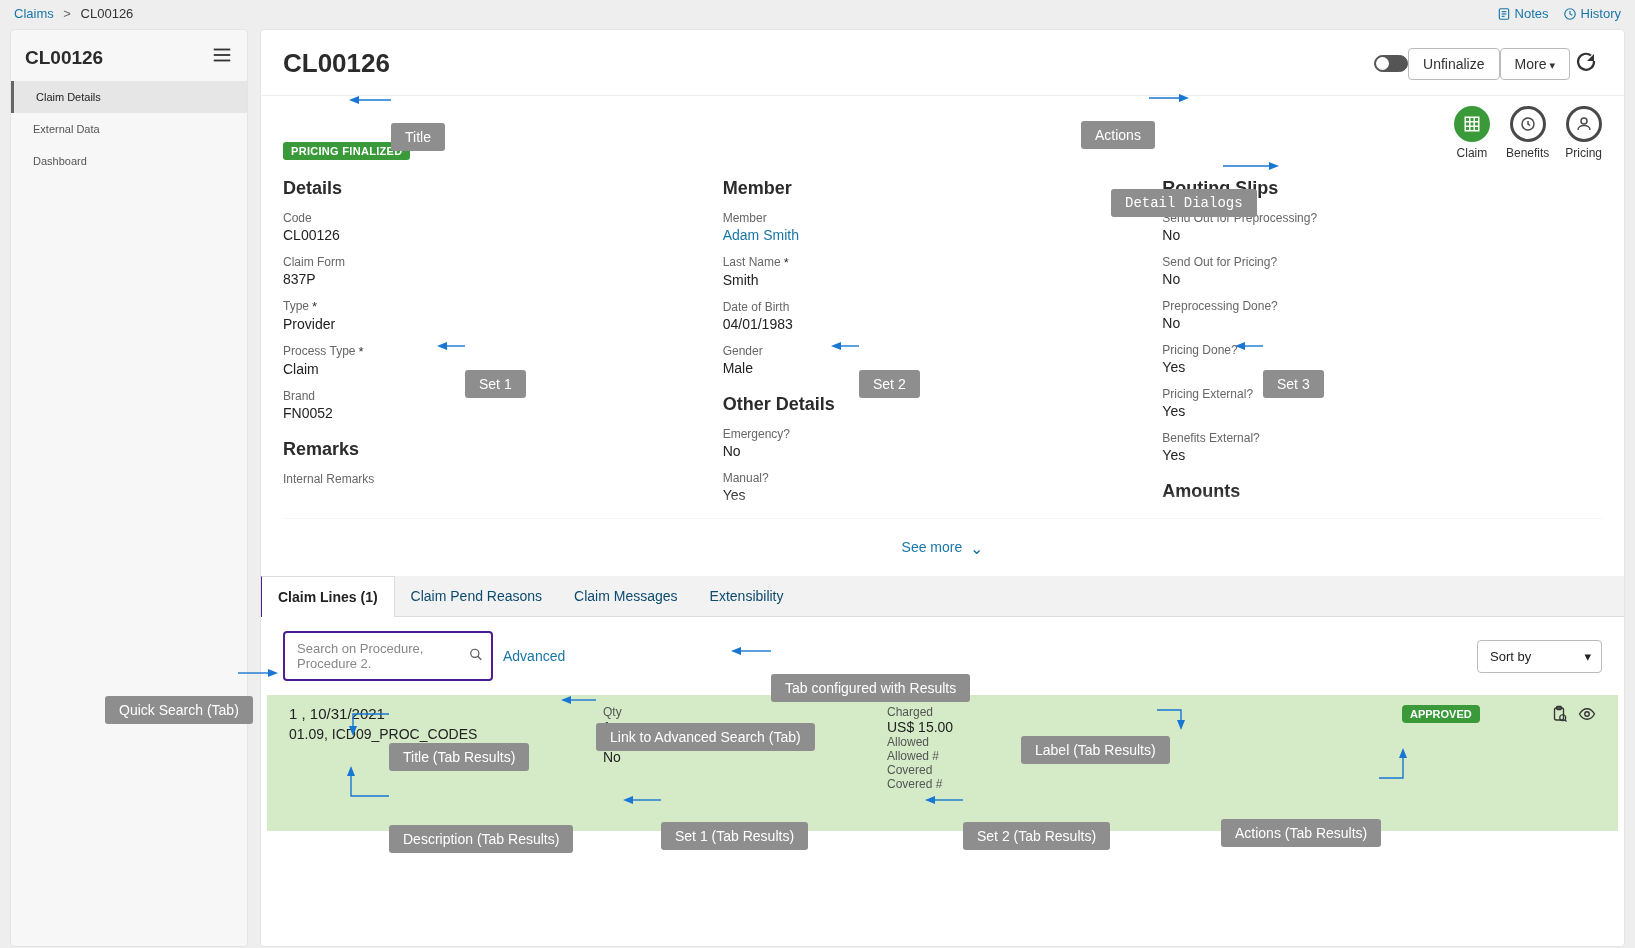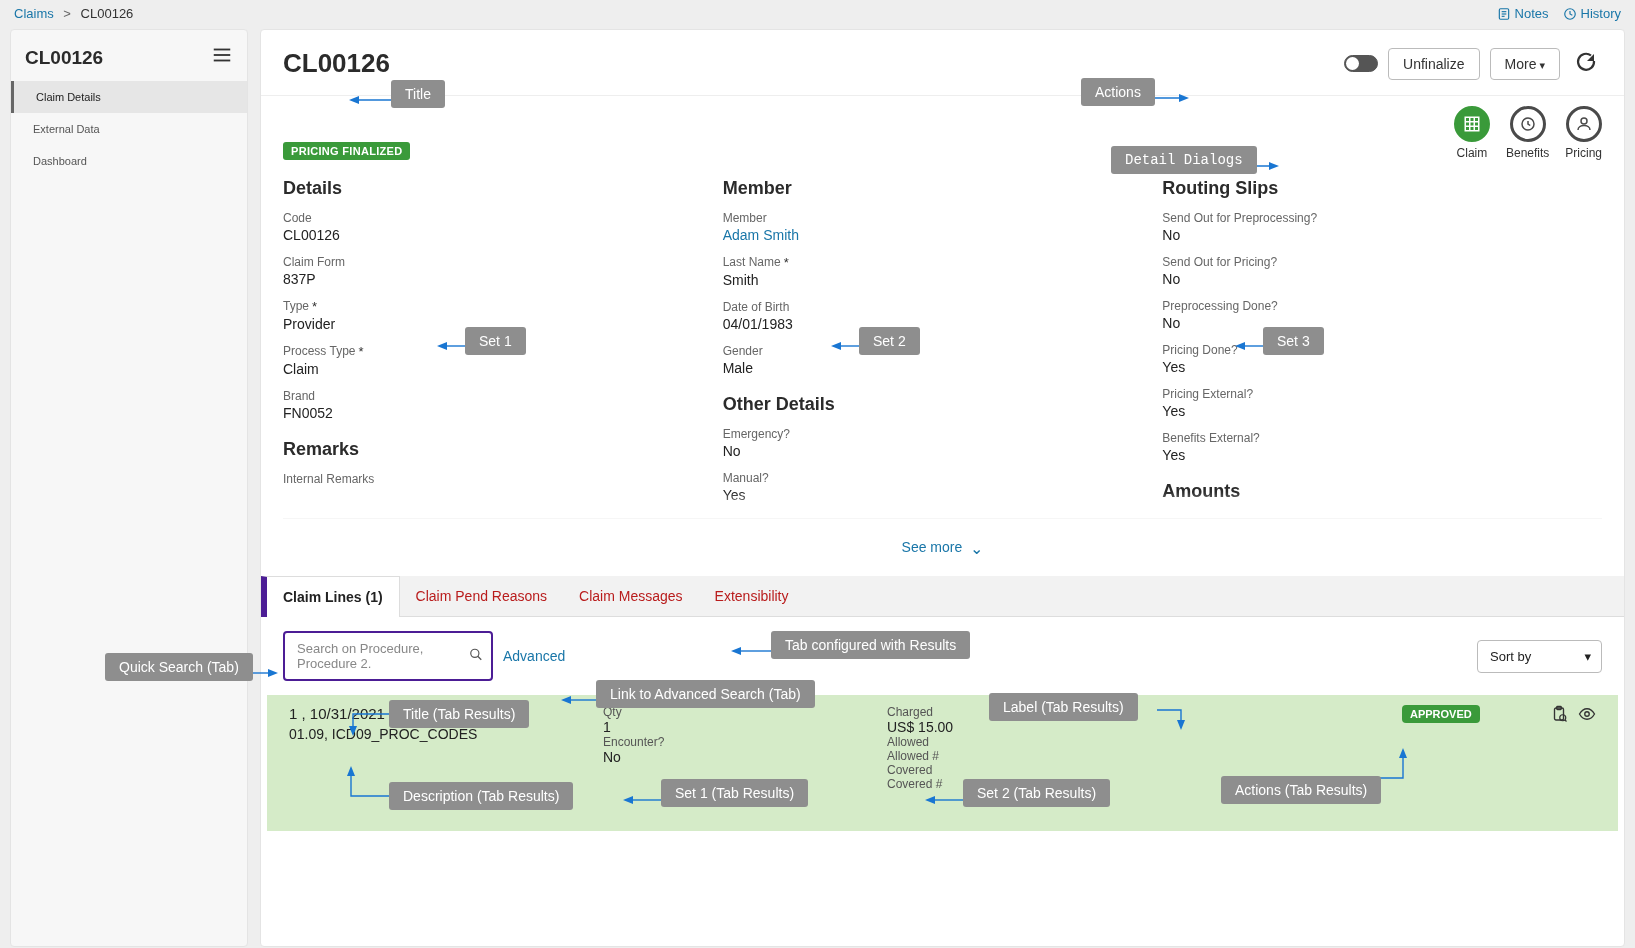--- a/index.html
+++ b/index.html
@@ -49,21 +49,21 @@
 
   .main { flex: 1; background: #fff; border-radius:4px; border:1px solid #e4e4e4; position:relative; overflow:hidden; height:918px;}
 
   .main-header {
     display:flex; justify-content: space-between; align-items:center;
     padding: 16px 22px 14px 22px;
     border-bottom:1px solid #eee;
   }
   .title-row { display:flex; align-items:center; gap: 14px; }
   .main-title { font-size: 26px; font-weight: bold; color:#2b2b2b;}
-  .actions-row { display:flex; align-items:center; gap:10px;}
+  .actions-row { display:flex; align-items:center; }
   .toggle {
     width:34px; height:17px; border-radius:10px; background:#555; position:relative; border:1px solid #555;
   }
   .toggle .knob { position:absolute; left:1px; top:1px; width:13px; height:13px; background:#fff; border-radius:50%;}
   .btn {
     border:1px solid #bbb; background:#fff; border-radius:4px;
     padding:7px 14px; font-size:14px; cursor:pointer; color:#333;
   }
   .btn.menu::after { content:" ▾"; font-size:11px; }
   .refresh-btn { cursor:pointer; padding:4px; }
@@ -91,24 +91,24 @@
   .field .label { font-size:12px; color:#666; margin-bottom:2px; display:flex; align-items:flex-start; gap:3px;}
   .field .label .req { color:#333; font-size:13px;}
   .field .value { font-size:14px; color:#222; }
   .field .value.link { color:#1976a8; cursor:pointer;}
 
   .see-more { text-align:center; padding:20px 0 10px 0; color:#1976a8; cursor:pointer; font-size:14px; border-top:1px solid #f6f6f6; margin:0 22px;}
   .see-more .chev { font-size:16px; vertical-align:middle;}
 
   .tabs-bar { display:flex; border-bottom:1px solid #ddd; background:#f2f2f2; margin-top:8px;}
   .tab {
-    padding:12px 16px; font-size:14px; color:#b91c1c; cursor:pointer;
+    padding:12px 16px; font-size:14px; color:#0c4a6e; cursor:pointer;
     background:#f2f2f2;
   }
-  .tab.active { background:#fff; color:#222; font-weight:600; border-top:1px solid #ddd; border-left:6px solid #4c1d95; border-right:1px solid #ddd; margin-bottom:-1px;}
+  .tab.active { background:#fff; color:#222; font-weight:600; border-top:1px solid #ddd; border-left:1px solid #4c1d95; border-right:1px solid #ddd; margin-bottom:-1px;}
 
   .tab-tools { display:flex; justify-content:space-between; align-items:center; padding:14px 22px; }
   .search-wrap { display:flex; align-items:center; gap:10px;}
   .search-box {
     border:2px solid #4c1d95; border-radius:4px; padding:8px 30px 8px 12px;
     width:210px; font-size:13px; position:relative; background:#fff;
   }
   .search-box .mag { position:absolute; right:8px; top:50%; transform:translateY(-50%); color:#555;}
   .adv-link { color:#1976a8; cursor:pointer; font-size:14px;}
   .sortby {
@@ -131,21 +131,21 @@
     background:#3a9a3a; color:#fff; font-size:11px; font-weight:600;
     padding:3px 8px; border-radius:4px;
   }
   .icon-btn { cursor:pointer; color:#333;}
   .icon-btn svg{ width:18px; height:18px;}
 
   
   .callout {
     position:absolute; background:#8e8e8e; color:#fff; font-size:14px;
     padding:6px 14px; border-radius:3px; white-space:nowrap; z-index:50;
-    box-shadow:0 0 0 rgba(0,0,0,0); font-weight:500;
+    box-shadow:0 0 0 rgba(0,0,0,0); font-weight:500;margin-top:43px;
   }
   .arrow {
     position:absolute; z-index:49; color:#1976d2;
   }
   .arrow svg { overflow:visible; }
   .arrow-head { fill:#1976d2; }
   .arrow-line { stroke:#1976d2; stroke-width:1.4; fill:none;}
 
   .fade-strip {
     position:absolute; left:22px; right:22px; bottom:0; height:26px;
@@ -488,21 +488,21 @@
           <line class="arrow-line" x1="38" y1="5" x2="8" y2="5"></line>
           <polygon class="arrow-head" points="0,5 10,1 10,9"></polygon>
         </svg></div>
 
     <div class="callout" style="top:749px; left:702px;">Set 2 (Tab Results)</div>
     <div class="arrow" style="top:762px; left:664px;"><svg width="38" height="10">
           <line class="arrow-line" x1="38" y1="5" x2="8" y2="5"></line>
           <polygon class="arrow-head" points="0,5 10,1 10,9"></polygon>
         </svg></div>
 
-    <div class="callout" style="top:663px; left:728px;">Label (Tab Results)</div>
+    <div class="callout" style="top:663px; left:760px;">Label (Tab Results)</div>
     <div class="arrow" style="top:676px; left:896px;"><svg width="30" height="24">
           <path class="arrow-line" d="M0 4 L24 4 L24 18"></path>
           <polygon class="arrow-head" points="24,24 20,14 28,14"></polygon>
         </svg></div>
 
     <div class="callout" style="top:746px; left:960px;">Actions (Tab Results)</div>
     <div class="arrow" style="top:718px; left:1118px;"><svg width="30" height="34">
           <path class="arrow-line" d="M0 30 L24 30 L24 6"></path>
           <polygon class="arrow-head" points="24,0 20,10 28,10"></polygon>
         </svg></div>

